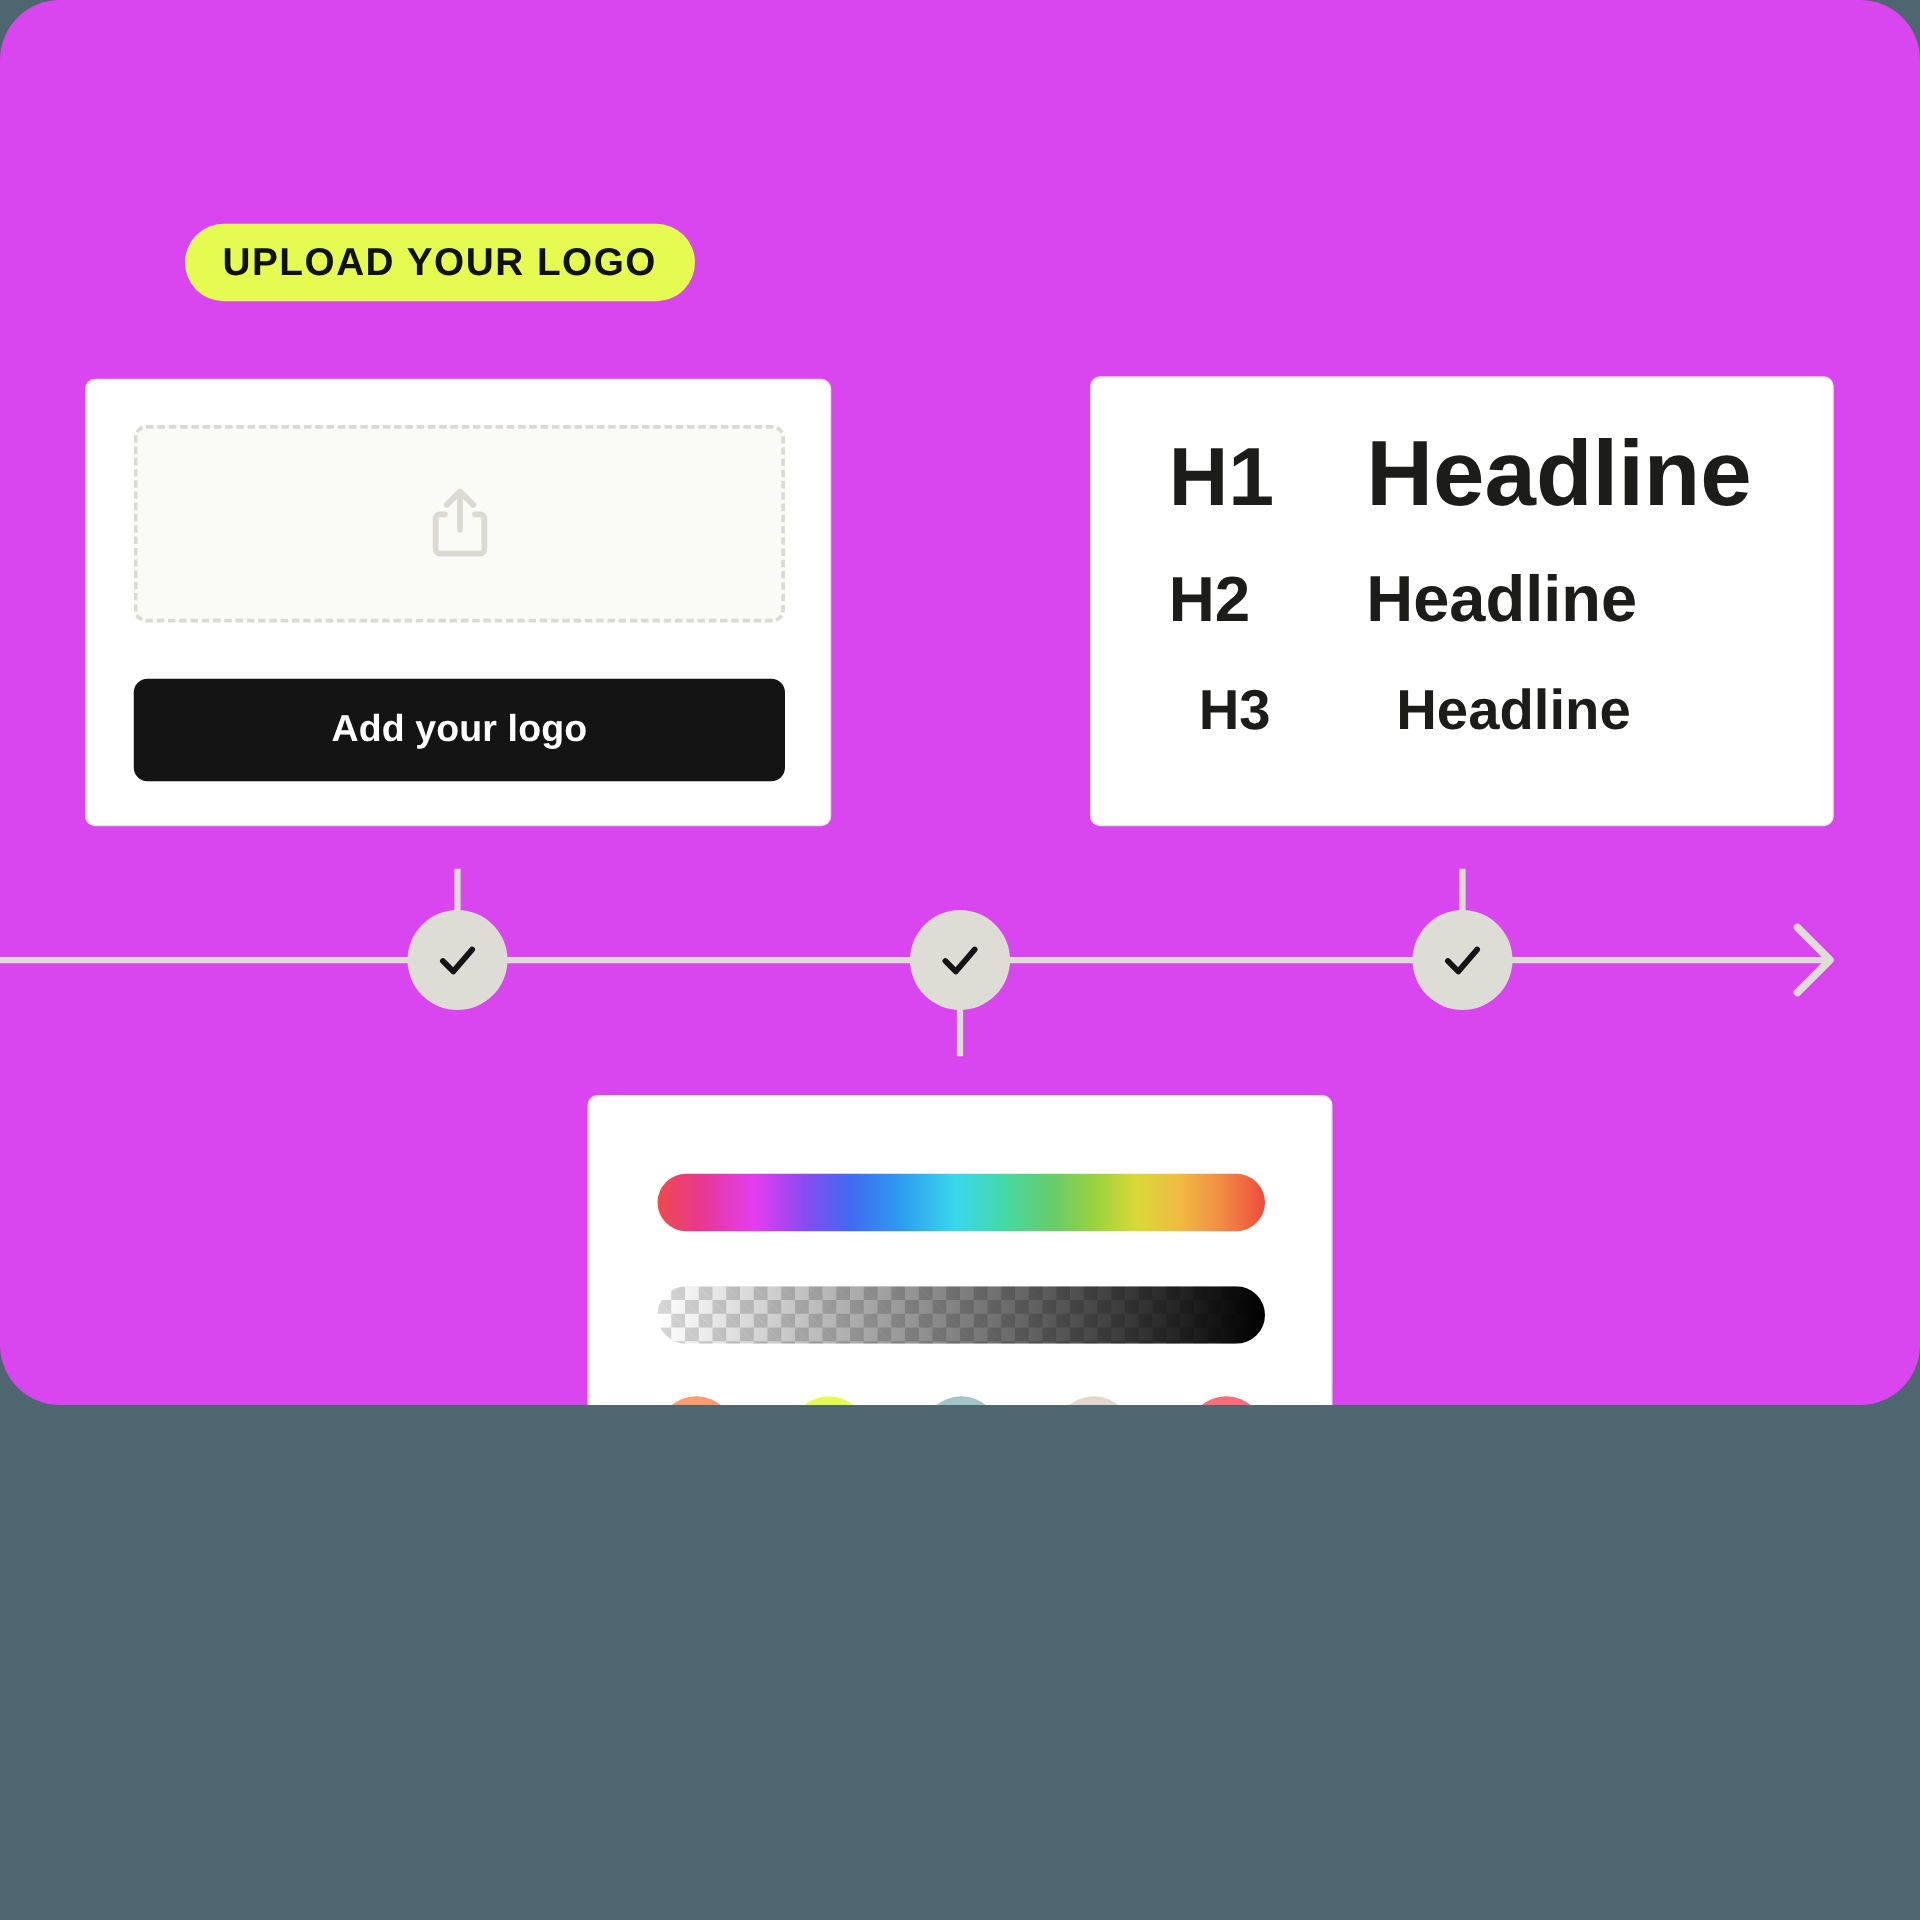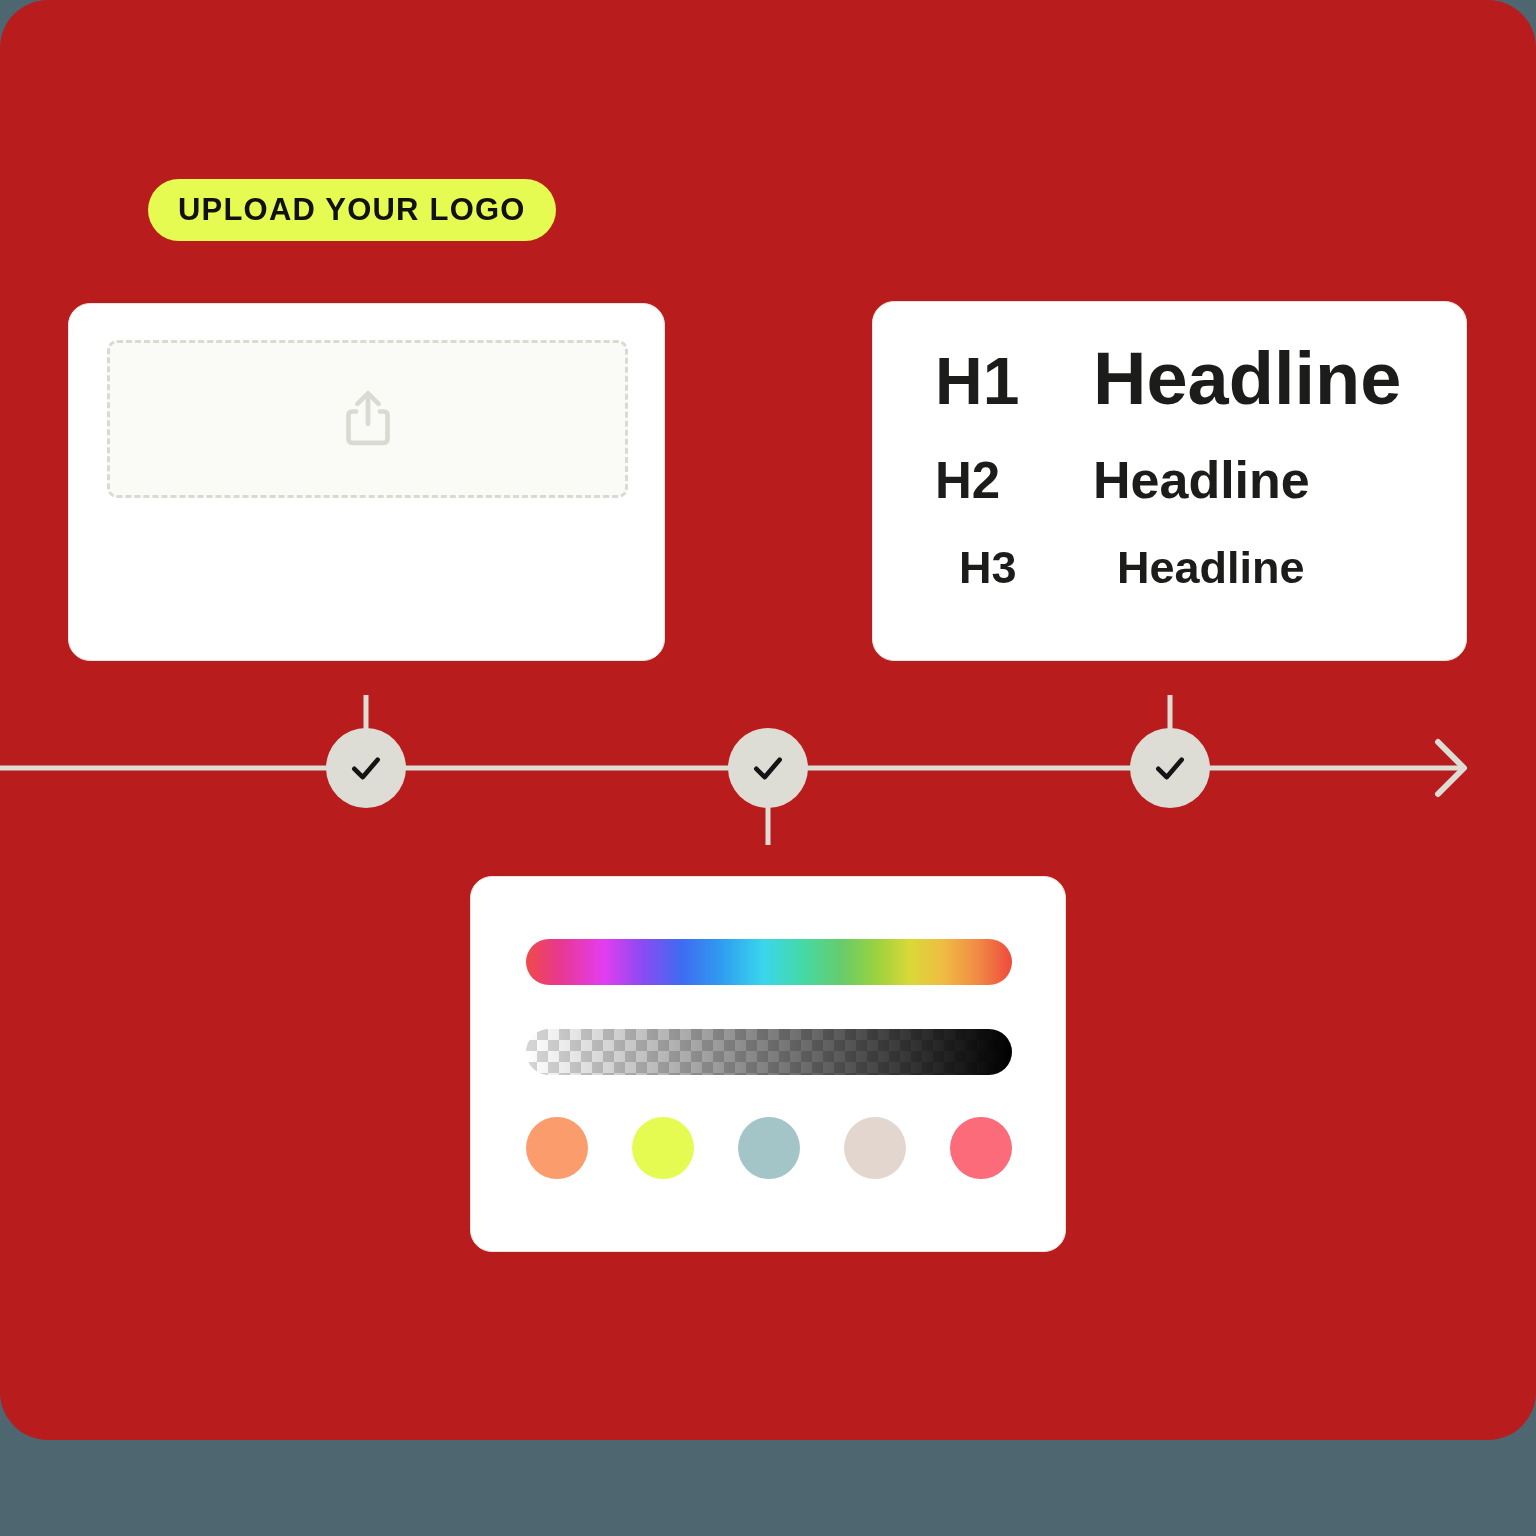--- a/index.html
+++ b/index.html
@@ -11,22 +11,22 @@
   }
 
   body {
     background: #4e6670;
     font-family: "Liberation Sans", sans-serif;
   }
 
   #stage {
     position: relative;
     width: 1536px;
-    height: 1440px;
-    background: #b91c1c;
+    height: 1124px;
+    background: #d946ef;
     border-radius: 48px;
     overflow: hidden;
   }
 
   
   .pill {
     position: absolute;
     display: inline-flex;
     align-items: center;
     justify-content: center;
@@ -43,21 +43,21 @@
   }
   #pill-logo   { left: 148px;  top: 179px; }
   #pill-fonts  { left: 955px;  top: 179px; }
   #pill-colors { left: 596px;  top: 1303px; }
 
   
   .card {
     position: absolute;
     background: #ffffff;
     border: 1px solid #e6e5dd;
-    border-radius: 22px;
+    border-radius: 8px;
     padding-left: 36px;
   }
 
   #card-logo   { left: 68px;  top: 303px;  width: 597px; height: 358px; }
   #card-fonts  { left: 872px; top: 301px;  width: 595px; height: 360px; }
   #card-colors { left: 470px; top: 876px;  width: 596px; height: 376px; }
 
   
   .dropzone {
     position: absolute;
@@ -242,20 +242,21 @@
   <div class="pill" id="pill-logo">UPLOAD YOUR LOGO</div>
 
   <div class="card" id="card-logo">
     <div class="dropzone">
       <svg width="54" height="62" viewBox="0 0 24 28">
         <path d="M12 2.6 L12 16.2" fill="none" stroke="#dbdad2" stroke-width="2.1" stroke-linecap="round"></path>
         <polyline points="7.2,7.2 12,2.4 16.8,7.2" fill="none" stroke="#dbdad2" stroke-width="2.1" stroke-linecap="round" stroke-linejoin="round"></polyline>
         <path d="M6.6 10.6 H4.8 a1.6 1.6 0 0 0 -1.6 1.6 V23.2 a1.6 1.6 0 0 0 1.6 1.6 H19.2 a1.6 1.6 0 0 0 1.6 -1.6 V12.2 a1.6 1.6 0 0 0 -1.6 -1.6 H17.4" fill="none" stroke="#dbdad2" stroke-width="2.1" stroke-linecap="round" stroke-linejoin="round"></path>
       </svg>
     </div>
+    <button class="add-logo-btn">Add your logo</button>
   </div>
 
   <div class="card" id="card-fonts">
     <div class="font-rows">
       <div class="font-row" id="font-row-0">
         <span class="tag">H1</span>
         <span class="sample">Headline</span>
       </div>
       <div class="font-row" id="font-row-1">
         <span class="tag">H2</span>

